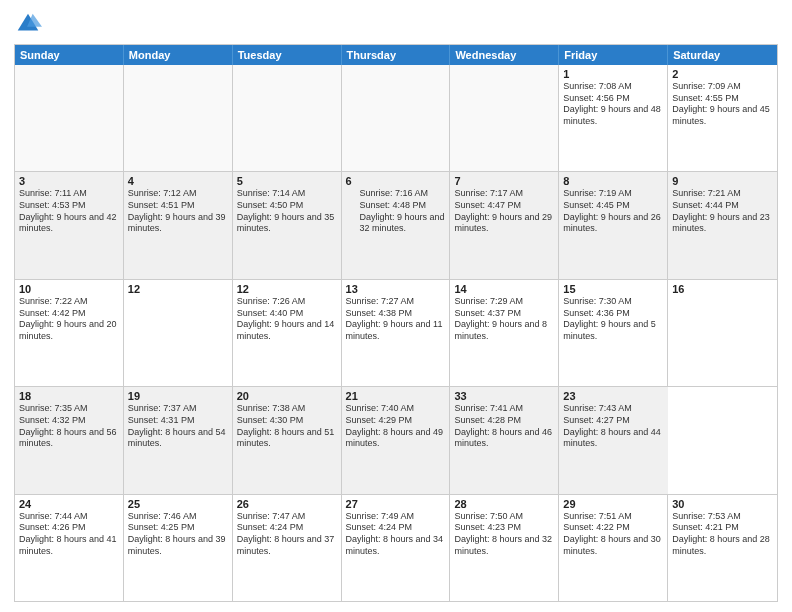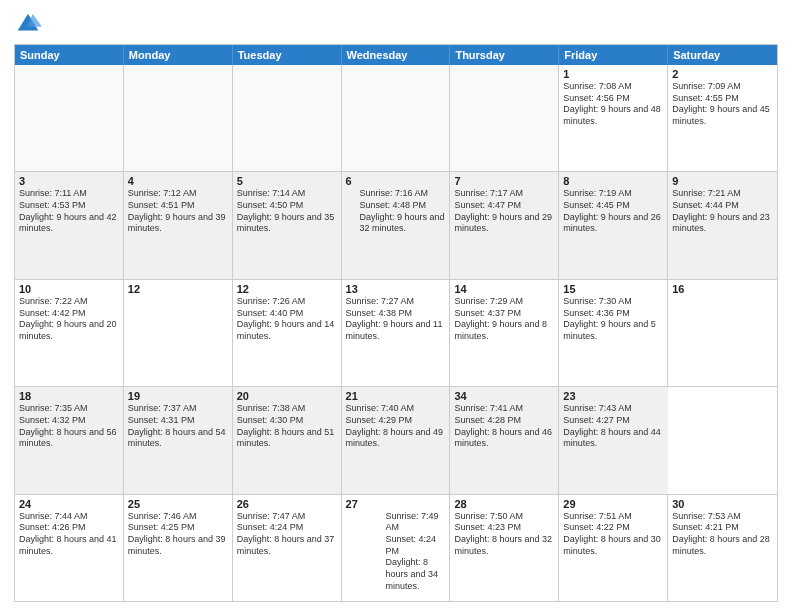--- a/index.html
+++ b/index.html
@@ -143,22 +143,22 @@
       <div class="month-title"></div>
       <div class="location"></div>
     </div>
   </div>
 
   <div class="calendar">
     <div class="cal-header">
     <div class="cal-header-cell">Sunday</div>
         <div class="cal-header-cell">Monday</div>
         <div class="cal-header-cell">Tuesday</div>
+        <div class="cal-header-cell">Thursday</div>
         <div class="cal-header-cell">Wednesday</div>
-        <div class="cal-header-cell">Thursday</div>
         <div class="cal-header-cell">Friday</div>
         <div class="cal-header-cell">Saturday</div>
       </div>
     <div class="cal-body">
     <div class="cal-row">
           <div class="cal-cell empty"></div>
           <div class="cal-cell empty"></div>
           <div class="cal-cell empty"></div>
           <div class="cal-cell empty"></div>
           <div class="cal-cell empty"></div>
@@ -276,21 +276,21 @@
 Sunset: 4:30 PM
 Daylight: 8 hours and 51 minutes.</div>
           </div>
           <div class="cal-cell shaded">
             <div class="day-num">21</div>
             <div class="day-info" style="white-space: pre-line;">Sunrise: 7:40 AM
 Sunset: 4:29 PM
 Daylight: 8 hours and 49 minutes.</div>
           </div>
           <div class="cal-cell shaded">
-            <div class="day-num">34</div>
+            <div class="day-num">33</div>
             <div class="day-info" style="white-space: pre-line;">Sunrise: 7:41 AM
 Sunset: 4:28 PM
 Daylight: 8 hours and 46 minutes.</div>
           </div>
           <div class="cal-cell shaded">
             <div class="day-num">23</div>
             <div class="day-info" style="white-space: pre-line;">Sunrise: 7:43 AM
 Sunset: 4:27 PM
 Daylight: 8 hours and 44 minutes.</div>
           </div>
@@ -309,21 +309,21 @@
 Daylight: 8 hours and 39 minutes.</div>
           </div>
           <div class="cal-cell">
             <div class="day-num">26</div>
             <div class="day-info" style="white-space: pre-line;">Sunrise: 7:47 AM
 Sunset: 4:24 PM
 Daylight: 8 hours and 37 minutes.</div>
           </div>
           <div class="cal-cell">
             <div class="day-num">27</div>
-            <div class="day-info" style="white-space: pre-line; margin-left: 40px;">Sunrise: 7:49 AM
+            <div class="day-info" style="white-space: pre-line;">Sunrise: 7:49 AM
 Sunset: 4:24 PM
 Daylight: 8 hours and 34 minutes.</div>
           </div>
           <div class="cal-cell">
             <div class="day-num">28</div>
             <div class="day-info" style="white-space: pre-line;">Sunrise: 7:50 AM
 Sunset: 4:23 PM
 Daylight: 8 hours and 32 minutes.</div>
           </div>
           <div class="cal-cell">

